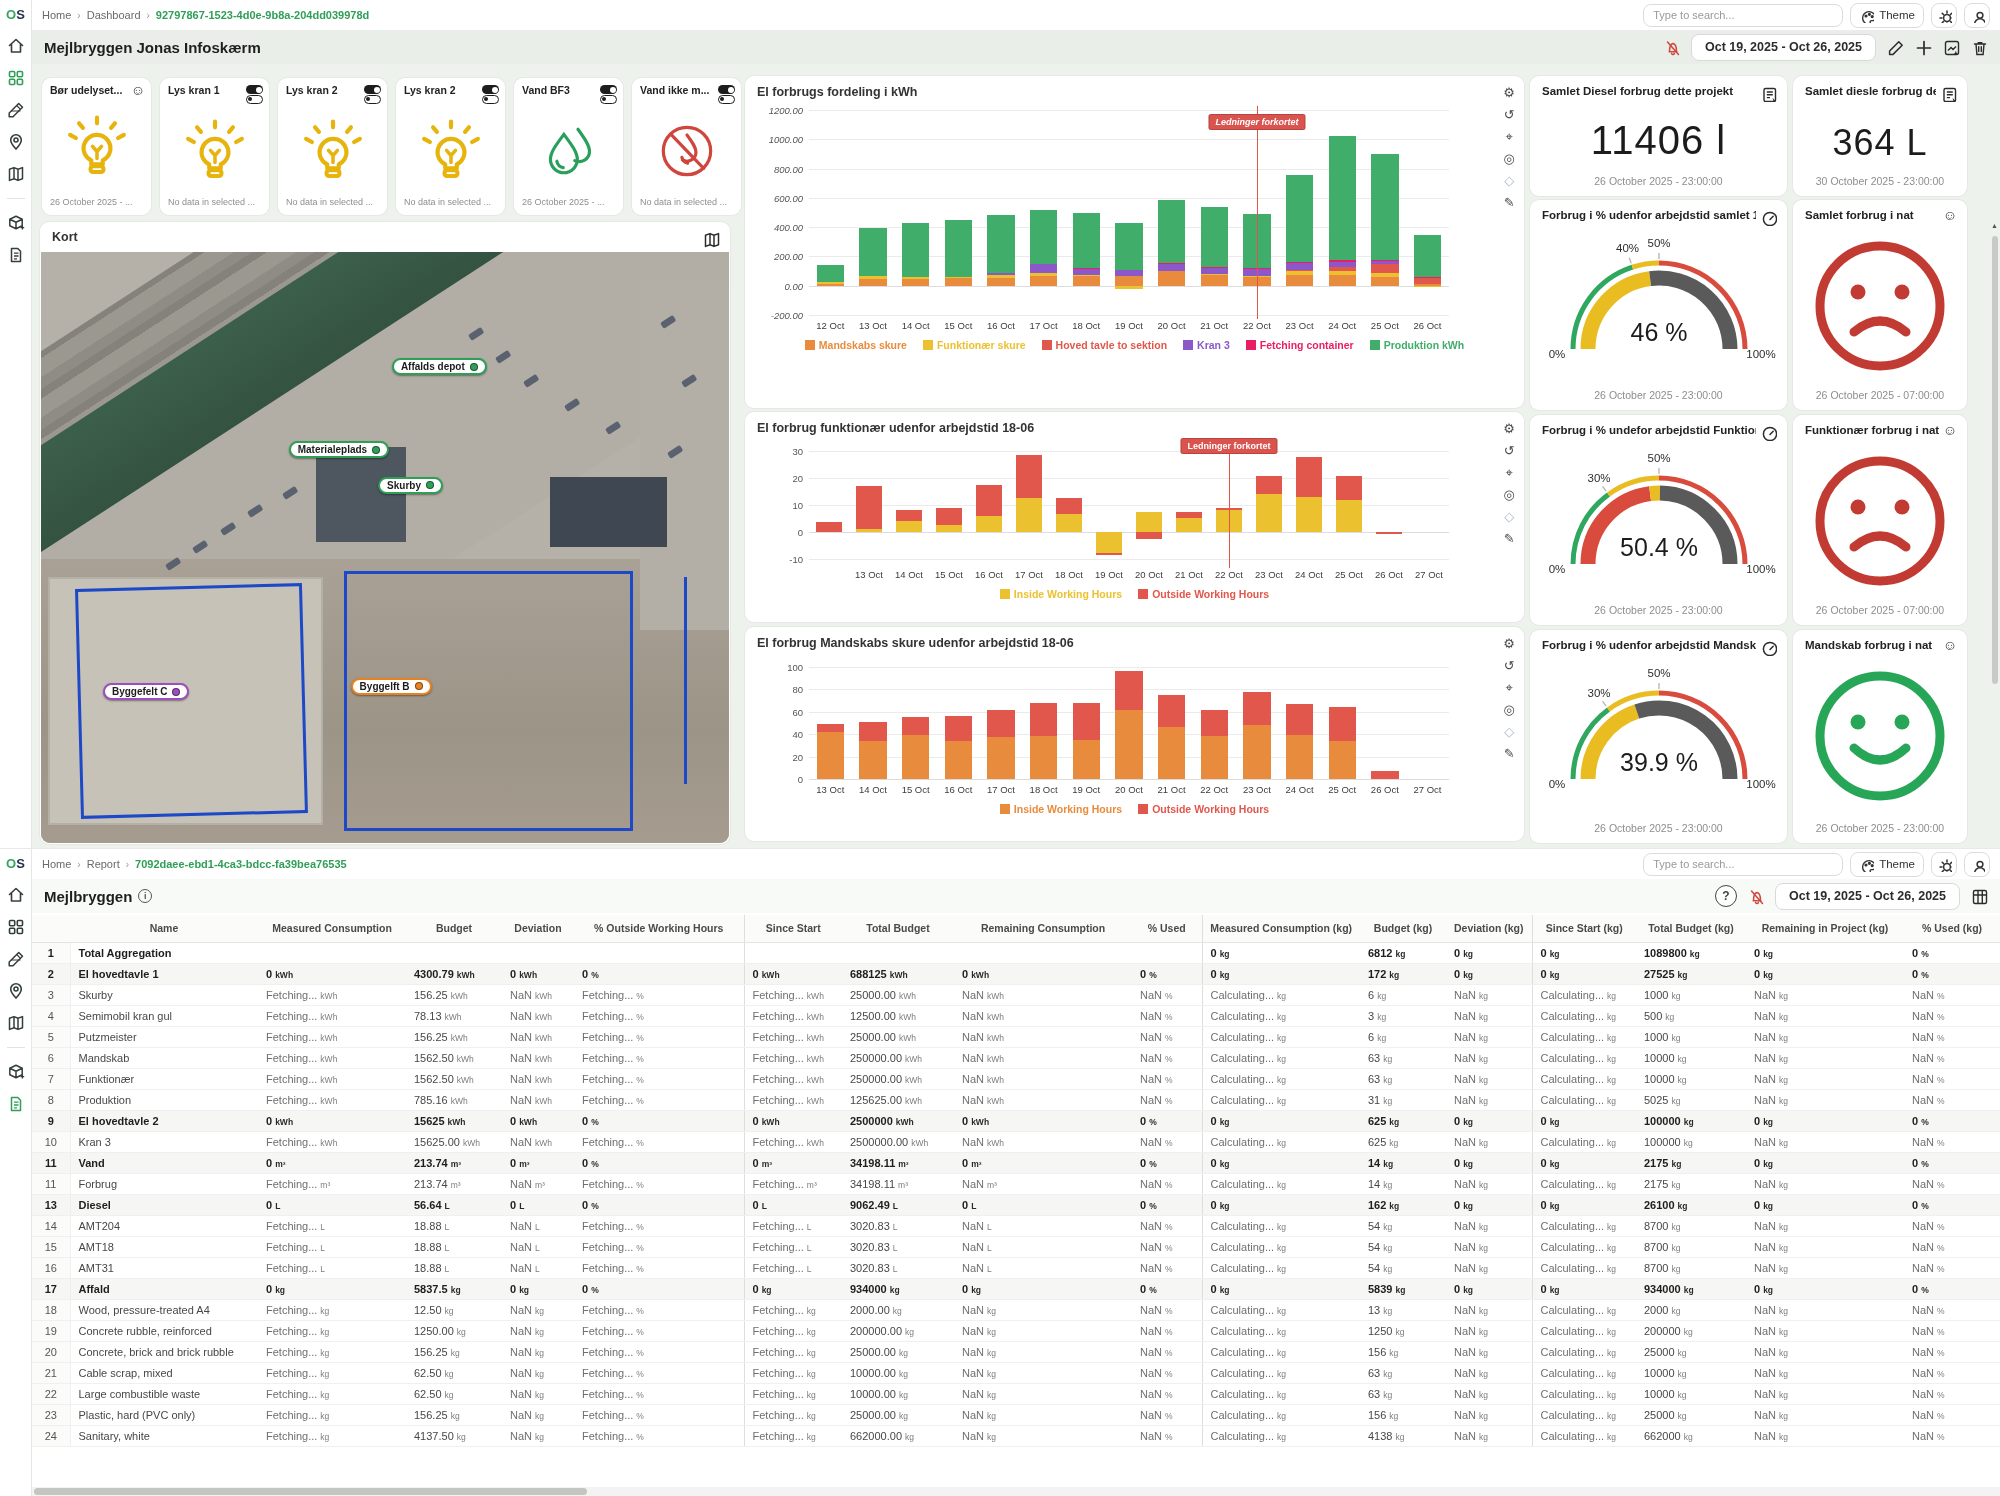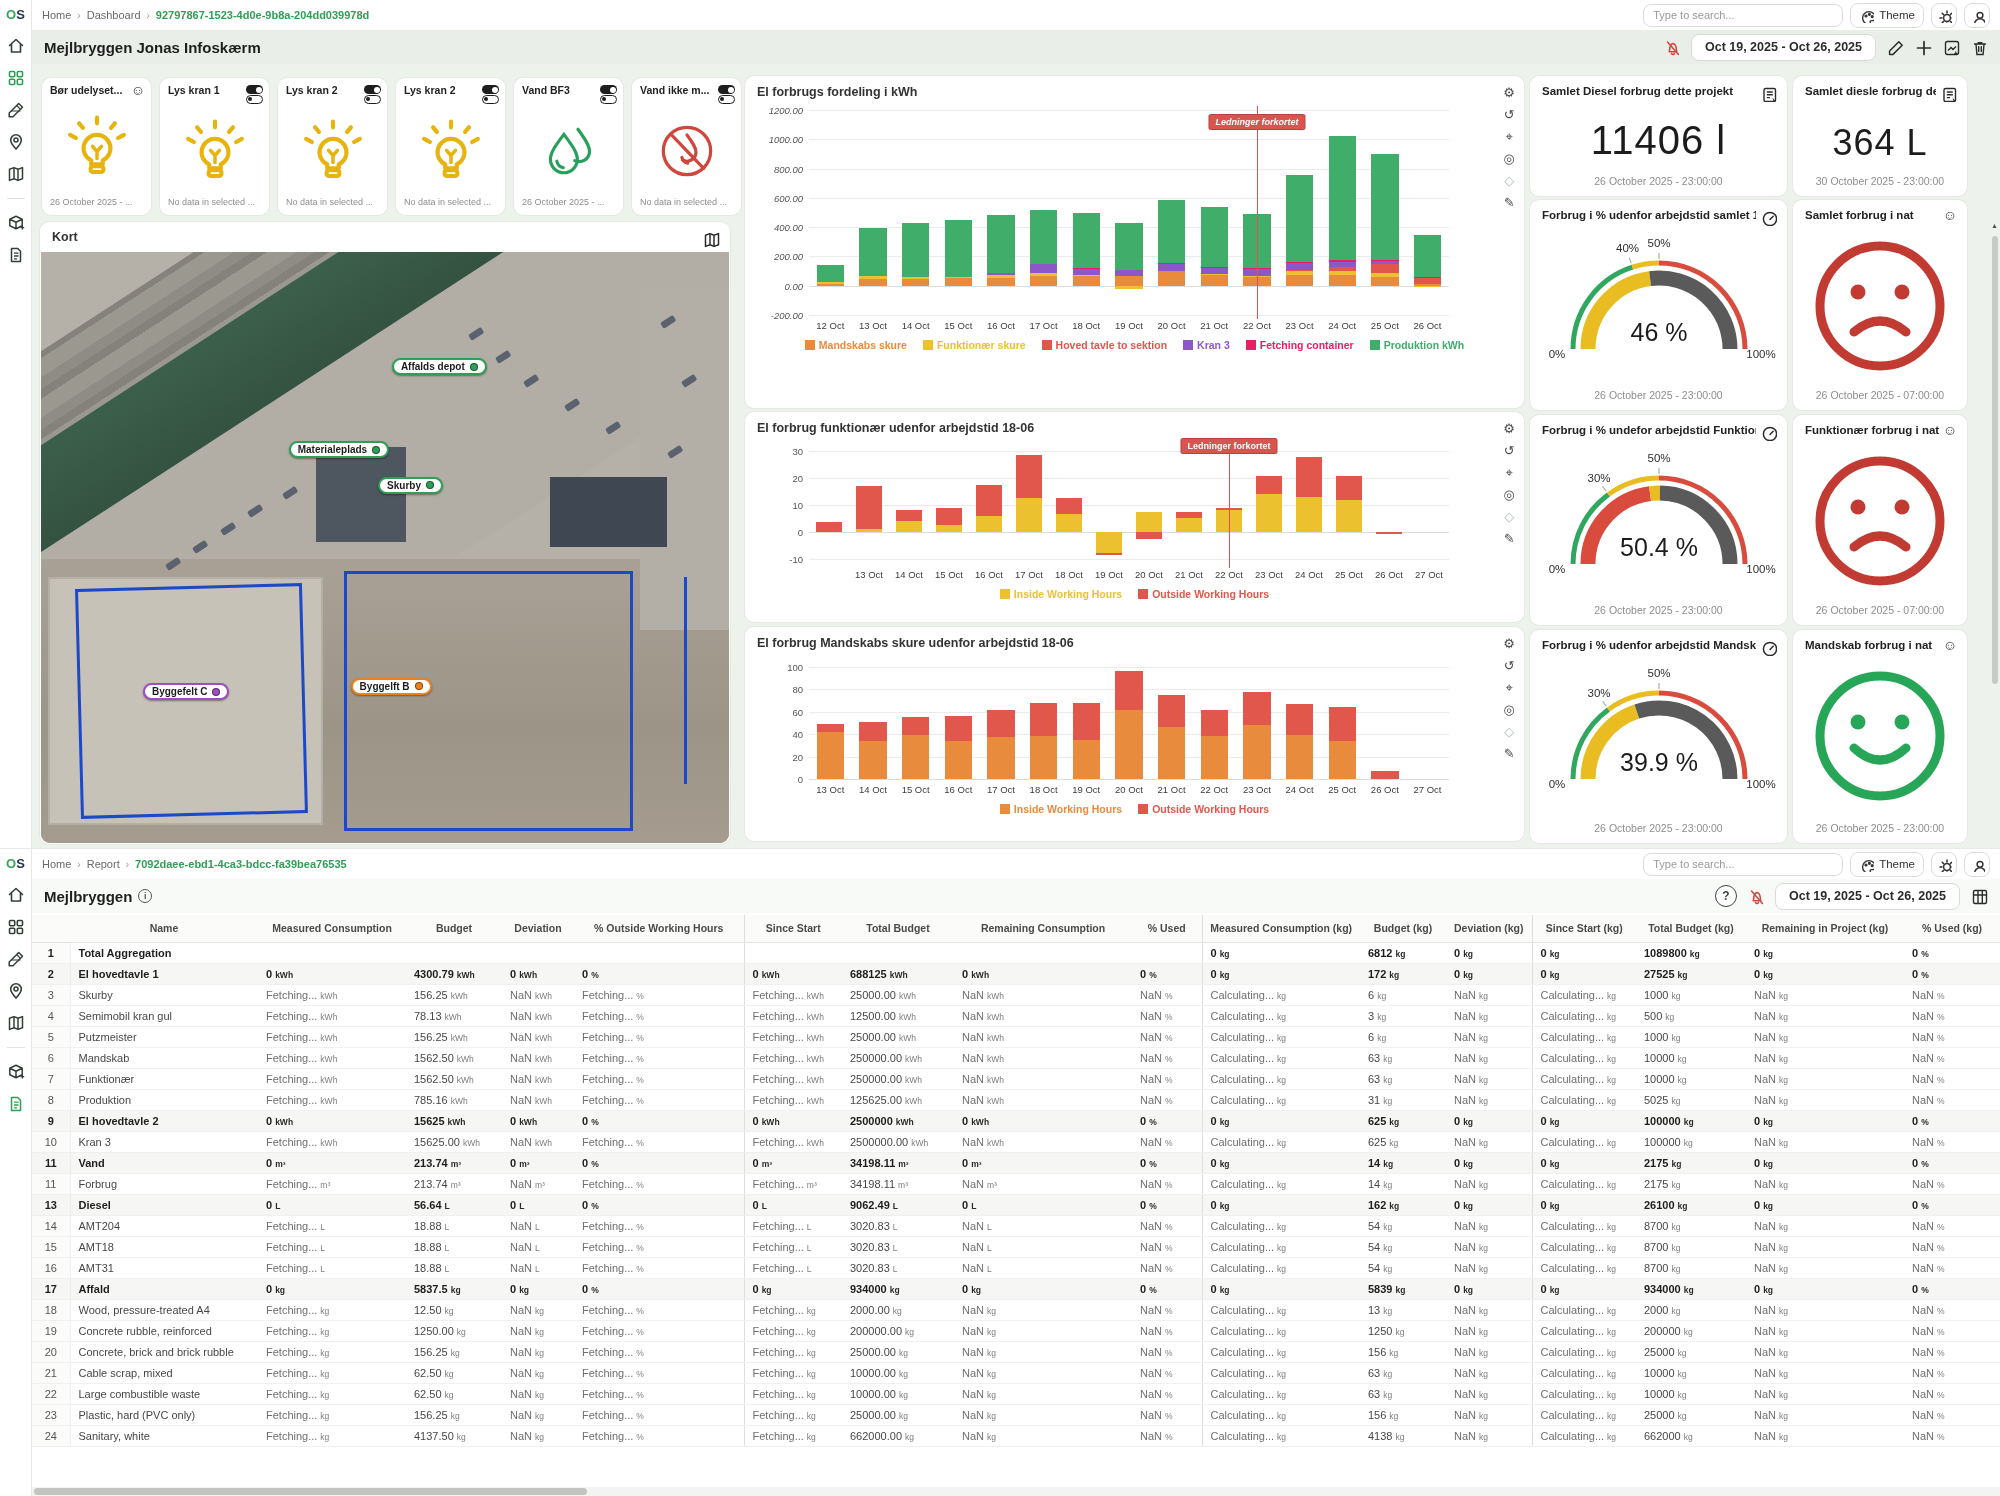--- a/index.html
+++ b/index.html
@@ -451,21 +451,21 @@
               <i style="background:#2f9e57"></i>
             </div>
             <div class="map-label" style="left:36%;top:32%;border:2px solid #2f9e57;">
               <span>Materialeplads</span>
               <i style="background:#2f9e57"></i>
             </div>
             <div class="map-label" style="left:49%;top:38%;border:2px solid #2f9e57;">
               <span>Skurby</span>
               <i style="background:#2f9e57"></i>
             </div>
-            <div class="map-label" style="left:9%;top:73%;border:2px solid #9b4fc0;margin-left:40px;">
+            <div class="map-label" style="left:9%;top:73%;border:2px solid #9b4fc0;">
               <span>Byggefelt C</span>
               <i style="background:#9b4fc0"></i>
             </div>
             <div class="map-label" style="left:45%;top:72%;border:2px solid #e8821e;">
               <span>Byggelft B</span>
               <i style="background:#e8821e"></i>
             </div>
           </div>
       </div>
 

